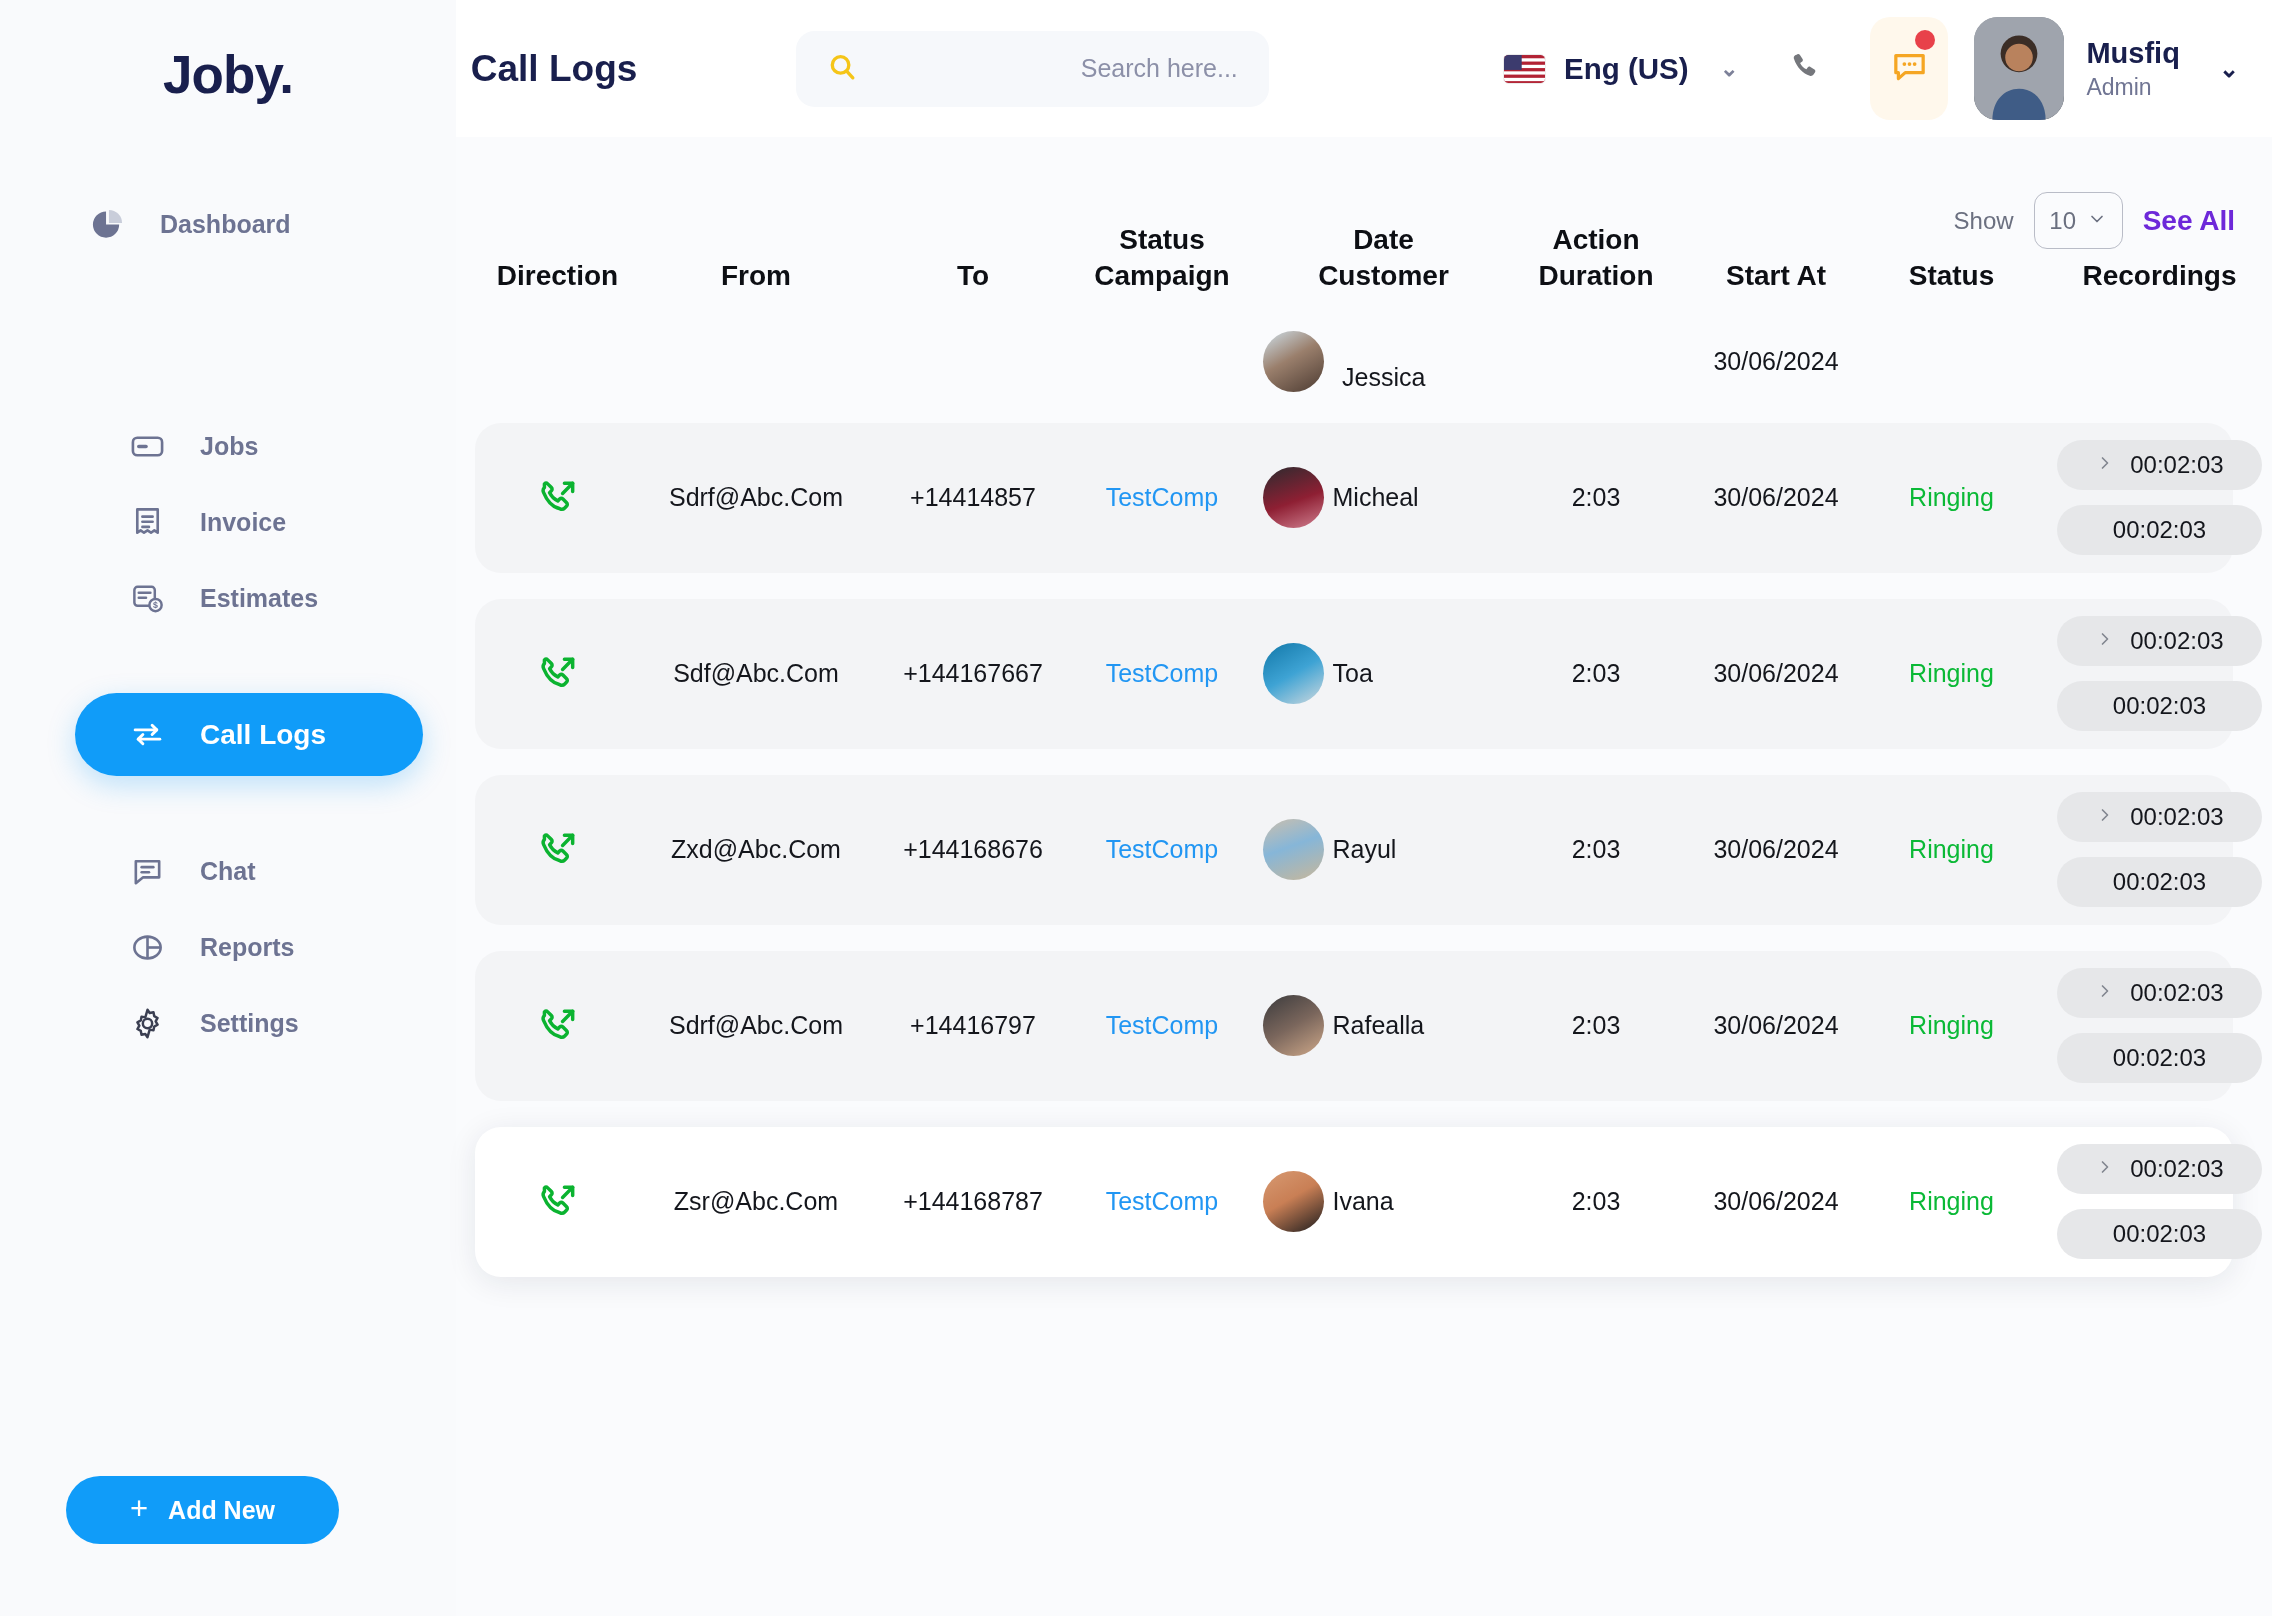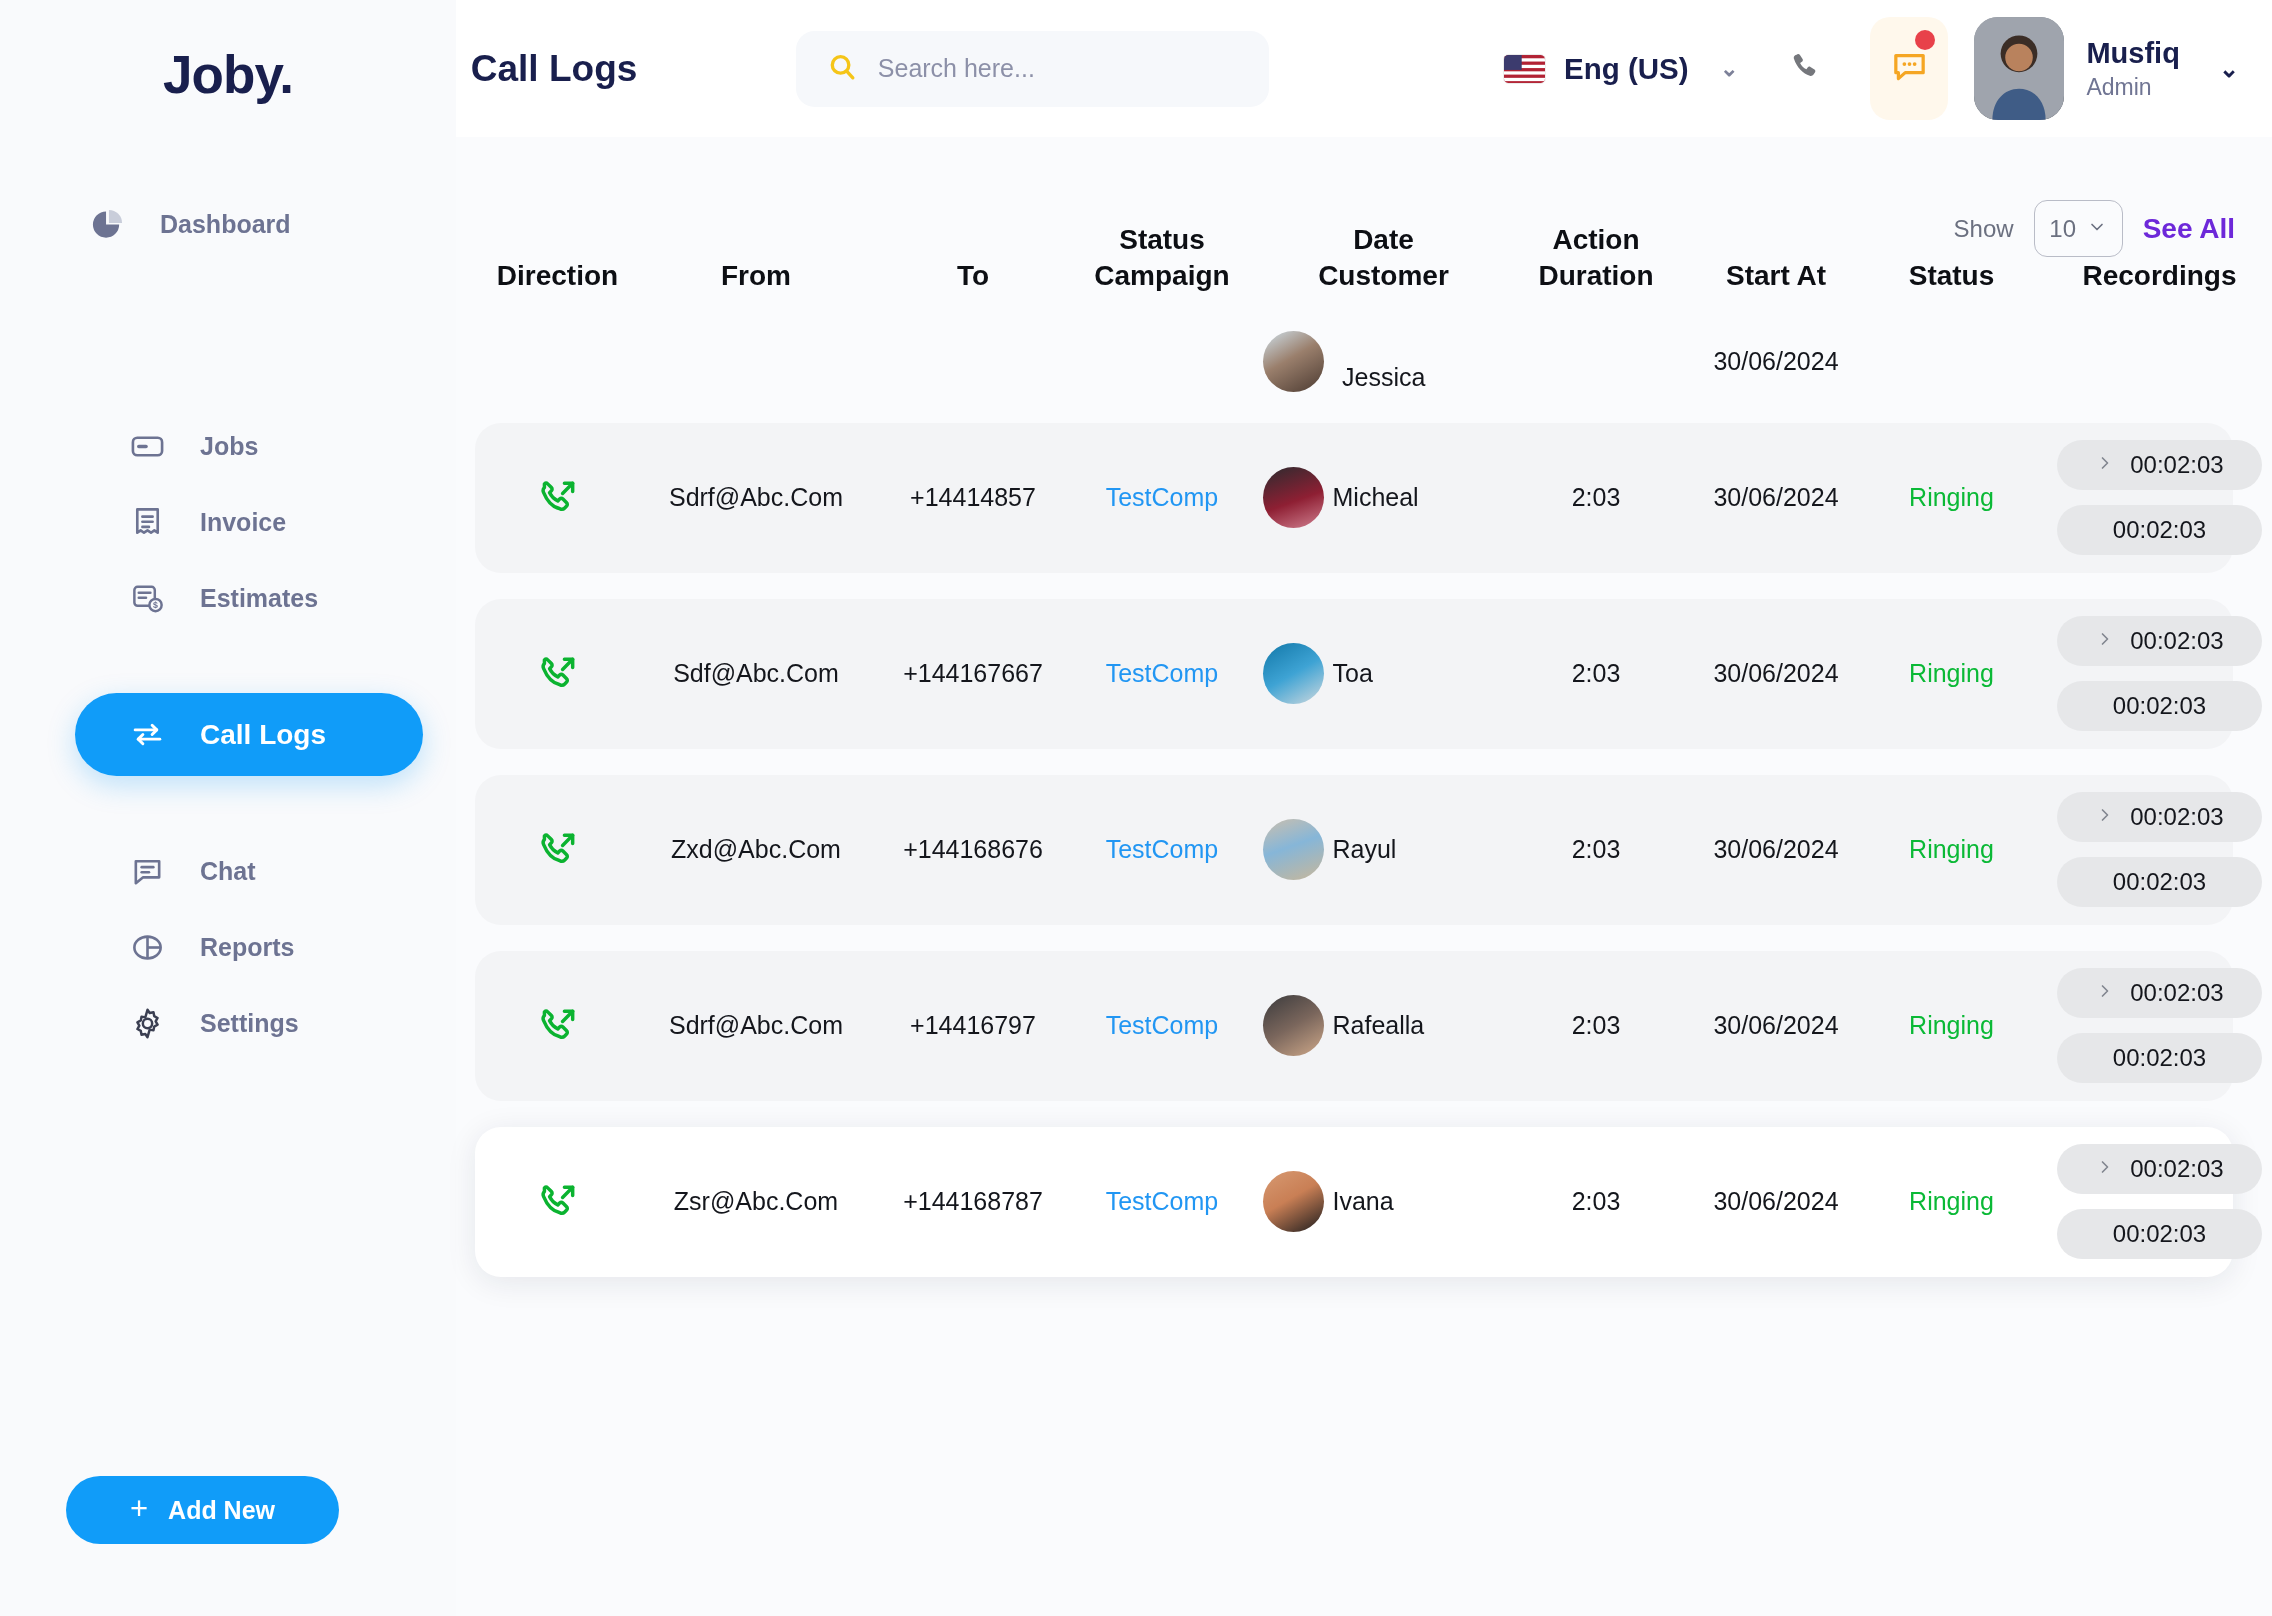--- a/index.html
+++ b/index.html
@@ -88,21 +88,21 @@
     width: 473px; height: 76px;
     background: #f6f8fb;
     border-radius: 18.5px;
     display: flex; align-items: center;
     padding: 0 31px; gap: 20px;
     flex: 0 0 473px;
   }
   .search-input {
     border: none; outline: none; background: transparent;
     font-family: "Liberation Sans", sans-serif;
-    font-size: 25px; color: #000000; width: 100%;
+    font-size: 25px; color: #000000; width: 100%; text-align: right;
   }
   .search-input::placeholder { color: #8c90a8; }
   .topbar-right {
     margin-left: auto;
     display: flex; align-items: center; gap: 0;
   }
   .flag {
     width: 41px; height: 28px; border-radius: 4.6px; overflow: hidden;
     position: relative; flex: 0 0 41px; box-shadow: 0 0 0 0.9px rgba(0,0,0,.08);
   }
@@ -126,21 +126,21 @@
     width: 90px; height: 103px; border-radius: 24px; overflow: hidden;
     margin-left: 26px; position: relative; background: #b9bcc6;
   }
   .user-block { margin-left: 22px; line-height: 1.15; }
   .user-name { font-size: 29px; font-weight: 700; color: #191f4d; }
   .user-role { font-size: 23px; color: #707593; margin-top: 3.7px; }
   .user-caret { margin-left: 39px; color: #191f4d; font-size: 24px; font-weight: 700; cursor: pointer; }
 
   
   .table-controls {
-    position: absolute; right: 37px; top: 200px;
+    position: absolute; right: 37px; top: 192px;
     display: flex; align-items: center; gap: 20px;
   }
   .show-label { font-size: 24px; color: #6b7080; }
   .show-select {
     width: 89px; height: 57px; border: 0.9px solid #b9bcc7; border-radius: 13px;
     display: flex; align-items: center; justify-content: center; gap: 11px;
     font-size: 24px; color: #6b7080; cursor: pointer; background: transparent;
   }
   .see-all { font-size: 28px; color: #6d28d9; font-weight: 600; cursor: pointer; }
 

